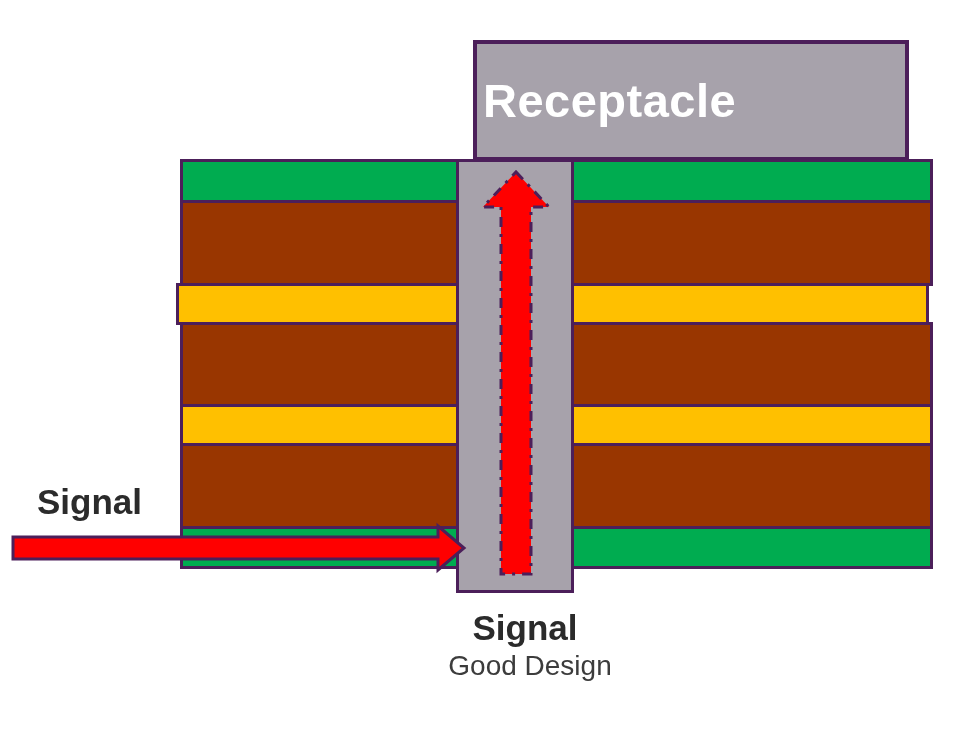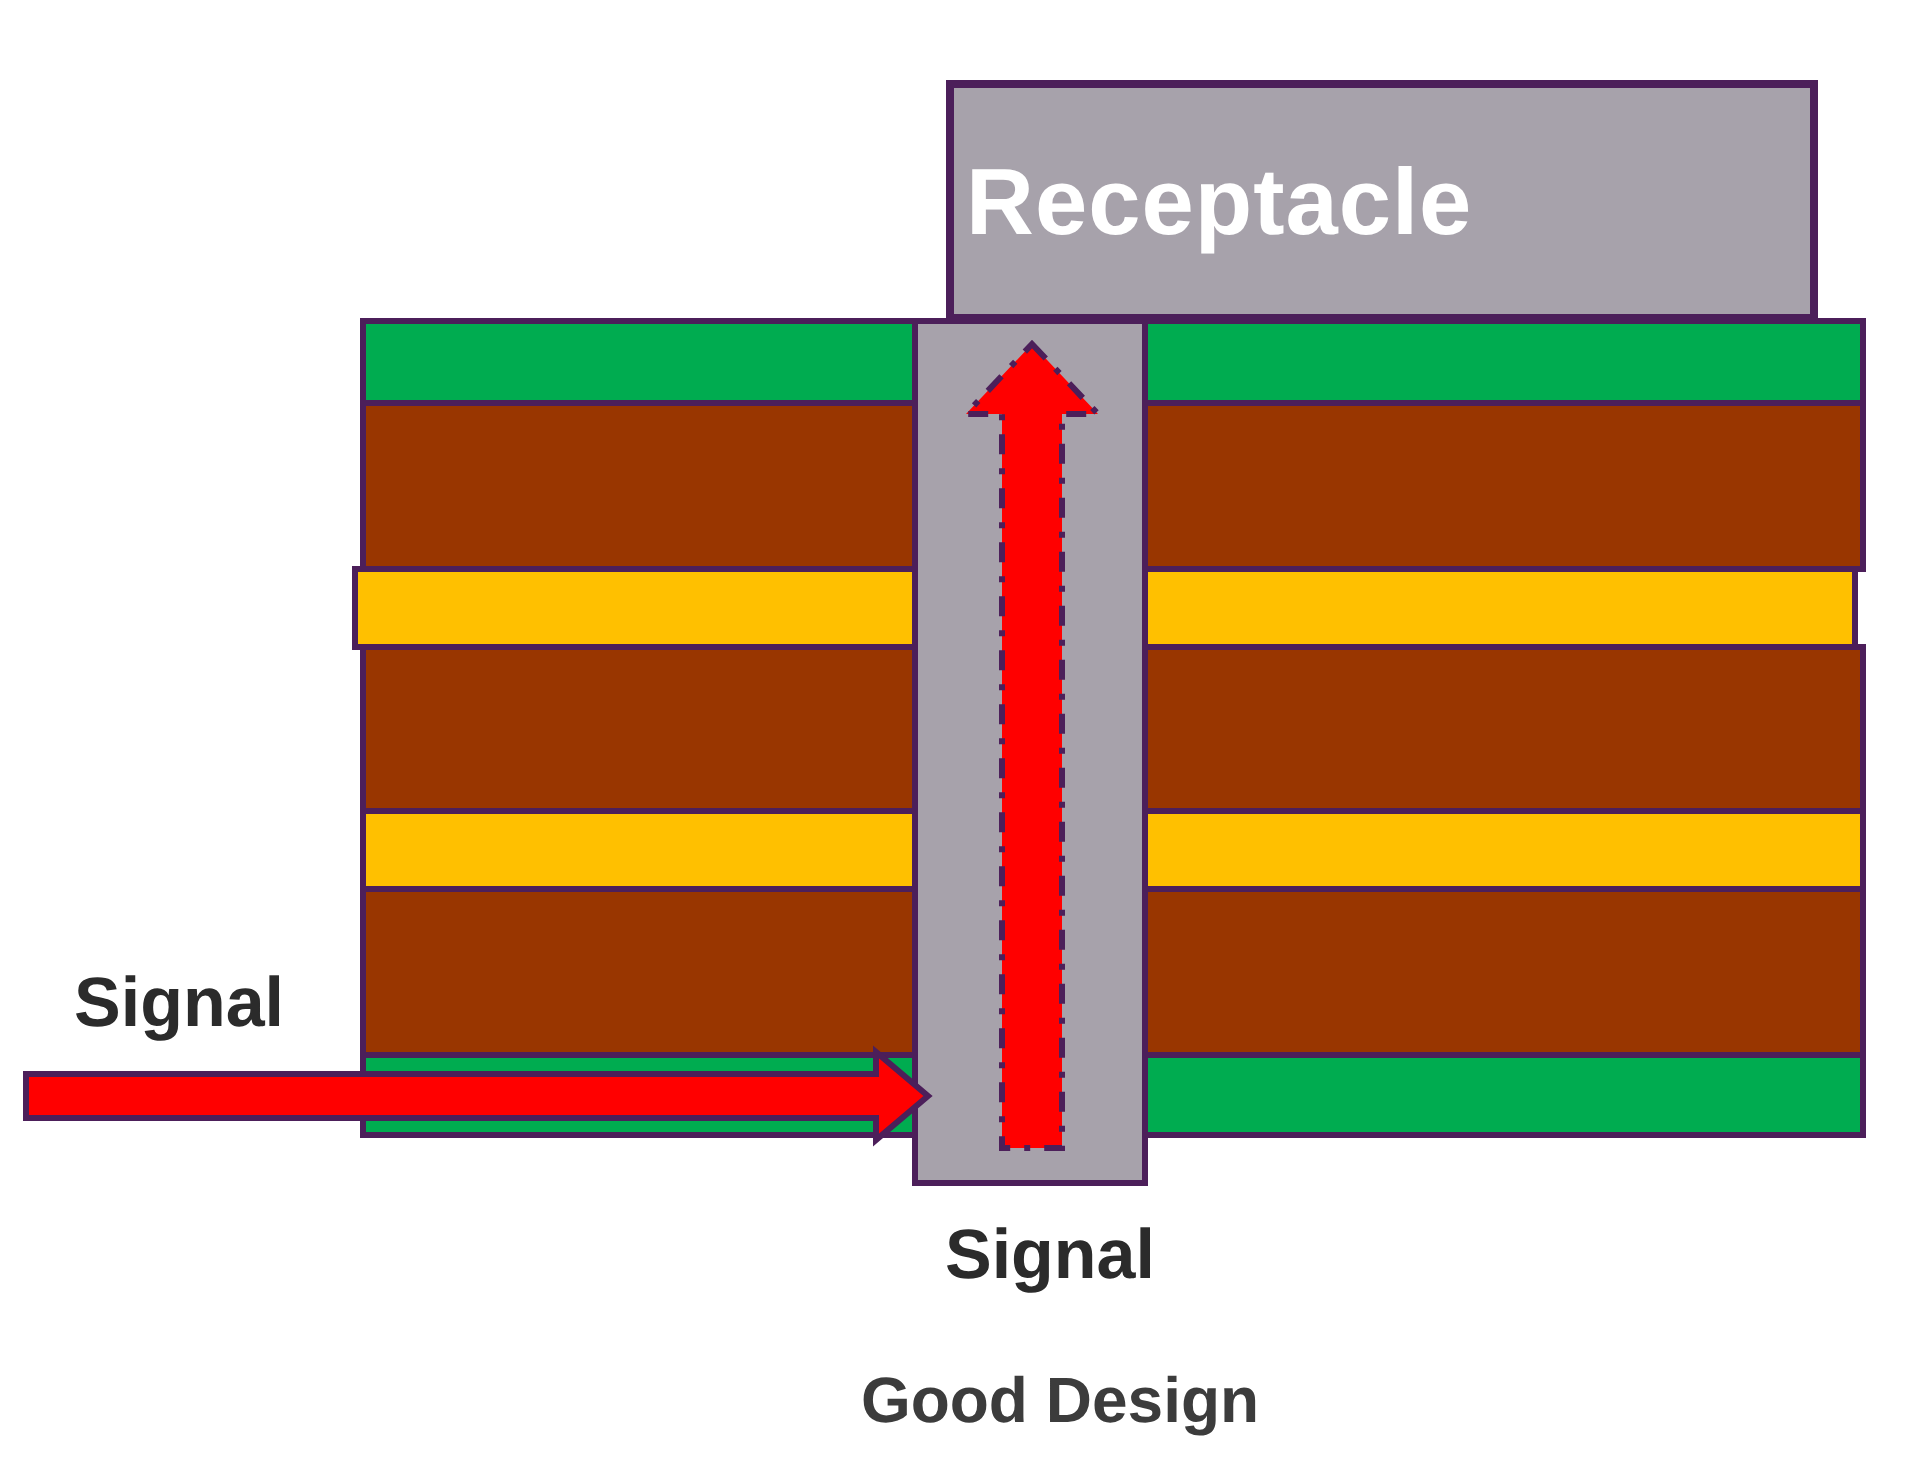--- a/index.html
+++ b/index.html
@@ -70,25 +70,25 @@
     font-weight: 700;
   }
   .signal-bottom {
     left: 400px; top: 608px;
     width: 250px;
     text-align: center;
     font-size: 35px;
     font-weight: 700;
   }
   .caption {
-    left: 380px; top: 682px;
+    left: 380px; top: 650px;
     width: 300px;
     text-align: center;
-    font-size: 32px;
-    font-weight: 700;
+    font-size: 28px;
+    font-weight: 400;
     color: var(--caption-color);
   }
 </style>
 </head>
 <body>
 
 <div class="canvas">
 
   <div class="receptacle">
     <span class="receptacle-label">Receptacle</span>

